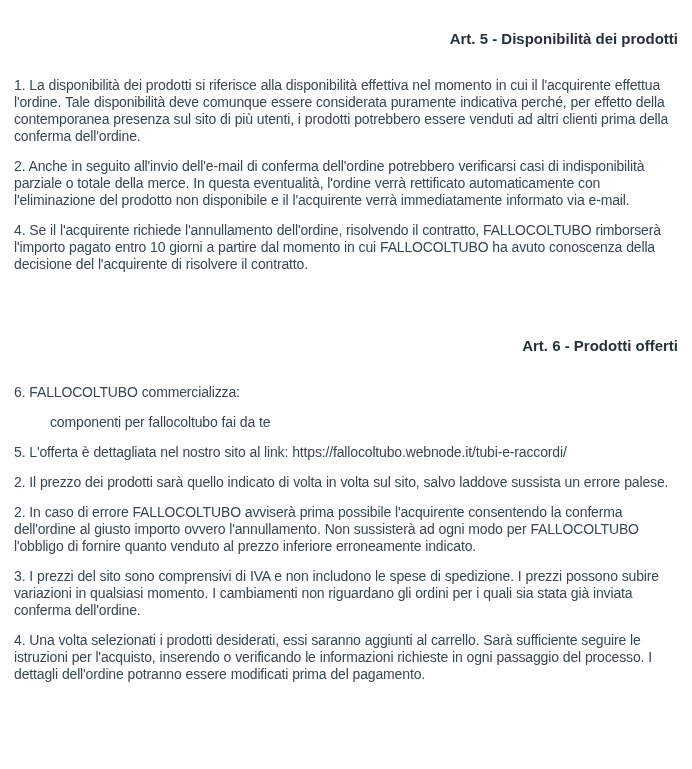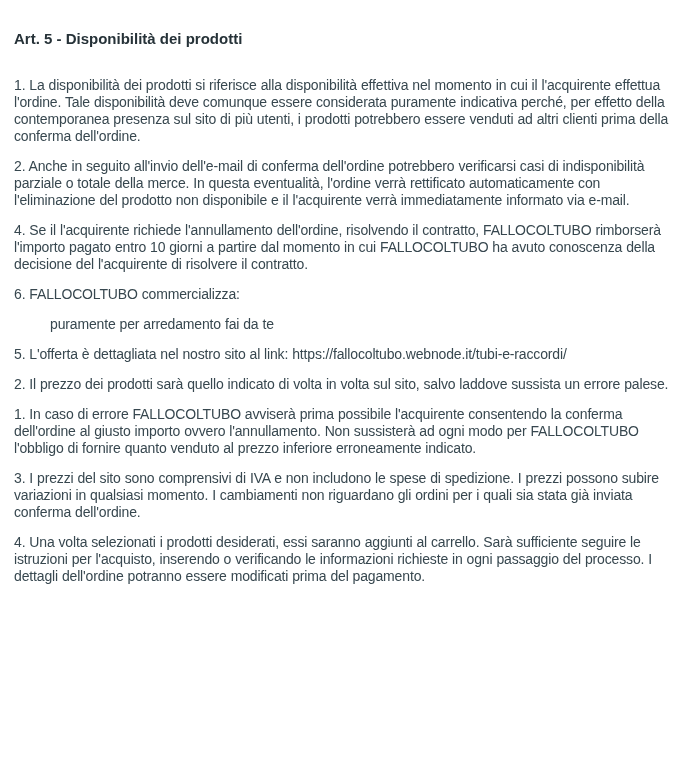--- a/index.html
+++ b/index.html
@@ -22,21 +22,21 @@
   }
   .doc {
     padding: 30px 14px 20px 14px;
   }
   section { display: block; }
   h2.section-heading {
     font-size: 15px;
     line-height: 17px;
     font-weight: bold;
     color: var(--heading);
-    text-align: left;
+    text-align: right;
     margin: 64px 0 30px 0;
     letter-spacing: 0;
   }
   section:first-child h2.section-heading {
     margin-top: 0;
   }
   p.paragraph {
     font-size: 14px;
     line-height: 17px;
     letter-spacing: -0.15px;
@@ -52,23 +52,24 @@
 <body>
 
 <div class="doc" id="doc">
     <section>
       <h2 class="section-heading">Art. 5 - Disponibilità dei prodotti</h2>
       <p class="paragraph">1. La disponibilità dei prodotti si riferisce alla disponibilità effettiva nel momento in cui il l'acquirente effettua l'ordine. Tale disponibilità deve comunque essere considerata puramente indicativa perché, per effetto della contemporanea presenza sul sito di più utenti, i prodotti potrebbero essere venduti ad altri clienti prima della conferma dell'ordine.</p>
       <p class="paragraph">2. Anche in seguito all'invio dell'e-mail di conferma dell'ordine potrebbero verificarsi casi di indisponibilità parziale o totale della merce. In questa eventualità, l'ordine verrà rettificato automaticamente con l'eliminazione del prodotto non disponibile e il l'acquirente verrà immediatamente informato via e-mail.</p>
       <p class="paragraph">4. Se il l'acquirente richiede l'annullamento dell'ordine, risolvendo il contratto, FALLOCOLTUBO rimborserà l'importo pagato entro 10 giorni a partire dal momento in cui FALLOCOLTUBO ha avuto conoscenza della decisione del l'acquirente di risolvere il contratto.</p>
     </section>
     <section>
+      <h2 class="section-heading">Art. 6 - Prodotti offerti</h2>
       <p class="paragraph">6. FALLOCOLTUBO commercializza:</p>
-      <p class="paragraph indent">puramente per arredamento fai da te</p>
+      <p class="paragraph indent">componenti per fallocoltubo fai da te</p>
       <p class="paragraph">5. L'offerta è dettagliata nel nostro sito al link: https://fallocoltubo.webnode.it/tubi-e-raccordi/</p>
     </section>
     <section>
       <p class="paragraph">2. Il prezzo dei prodotti sarà quello indicato di volta in volta sul sito, salvo laddove sussista un errore palese.</p>
-      <p class="paragraph">1. In caso di errore FALLOCOLTUBO avviserà prima possibile l'acquirente consentendo la conferma dell'ordine al giusto importo ovvero l'annullamento. Non sussisterà ad ogni modo per FALLOCOLTUBO l'obbligo di fornire quanto venduto al prezzo inferiore erroneamente indicato.</p>
+      <p class="paragraph">2. In caso di errore FALLOCOLTUBO avviserà prima possibile l'acquirente consentendo la conferma dell'ordine al giusto importo ovvero l'annullamento. Non sussisterà ad ogni modo per FALLOCOLTUBO l'obbligo di fornire quanto venduto al prezzo inferiore erroneamente indicato.</p>
       <p class="paragraph">3. I prezzi del sito sono comprensivi di IVA e non includono le spese di spedizione. I prezzi possono subire variazioni in qualsiasi momento. I cambiamenti non riguardano gli ordini per i quali sia stata già inviata conferma dell'ordine.</p>
       <p class="paragraph">4. Una volta selezionati i prodotti desiderati, essi saranno aggiunti al carrello. Sarà sufficiente seguire le istruzioni per l'acquisto, inserendo o verificando le informazioni richieste in ogni passaggio del processo. I dettagli dell'ordine potranno essere modificati prima del pagamento.</p>
     </section>
   </div>
 
 </body></html>

